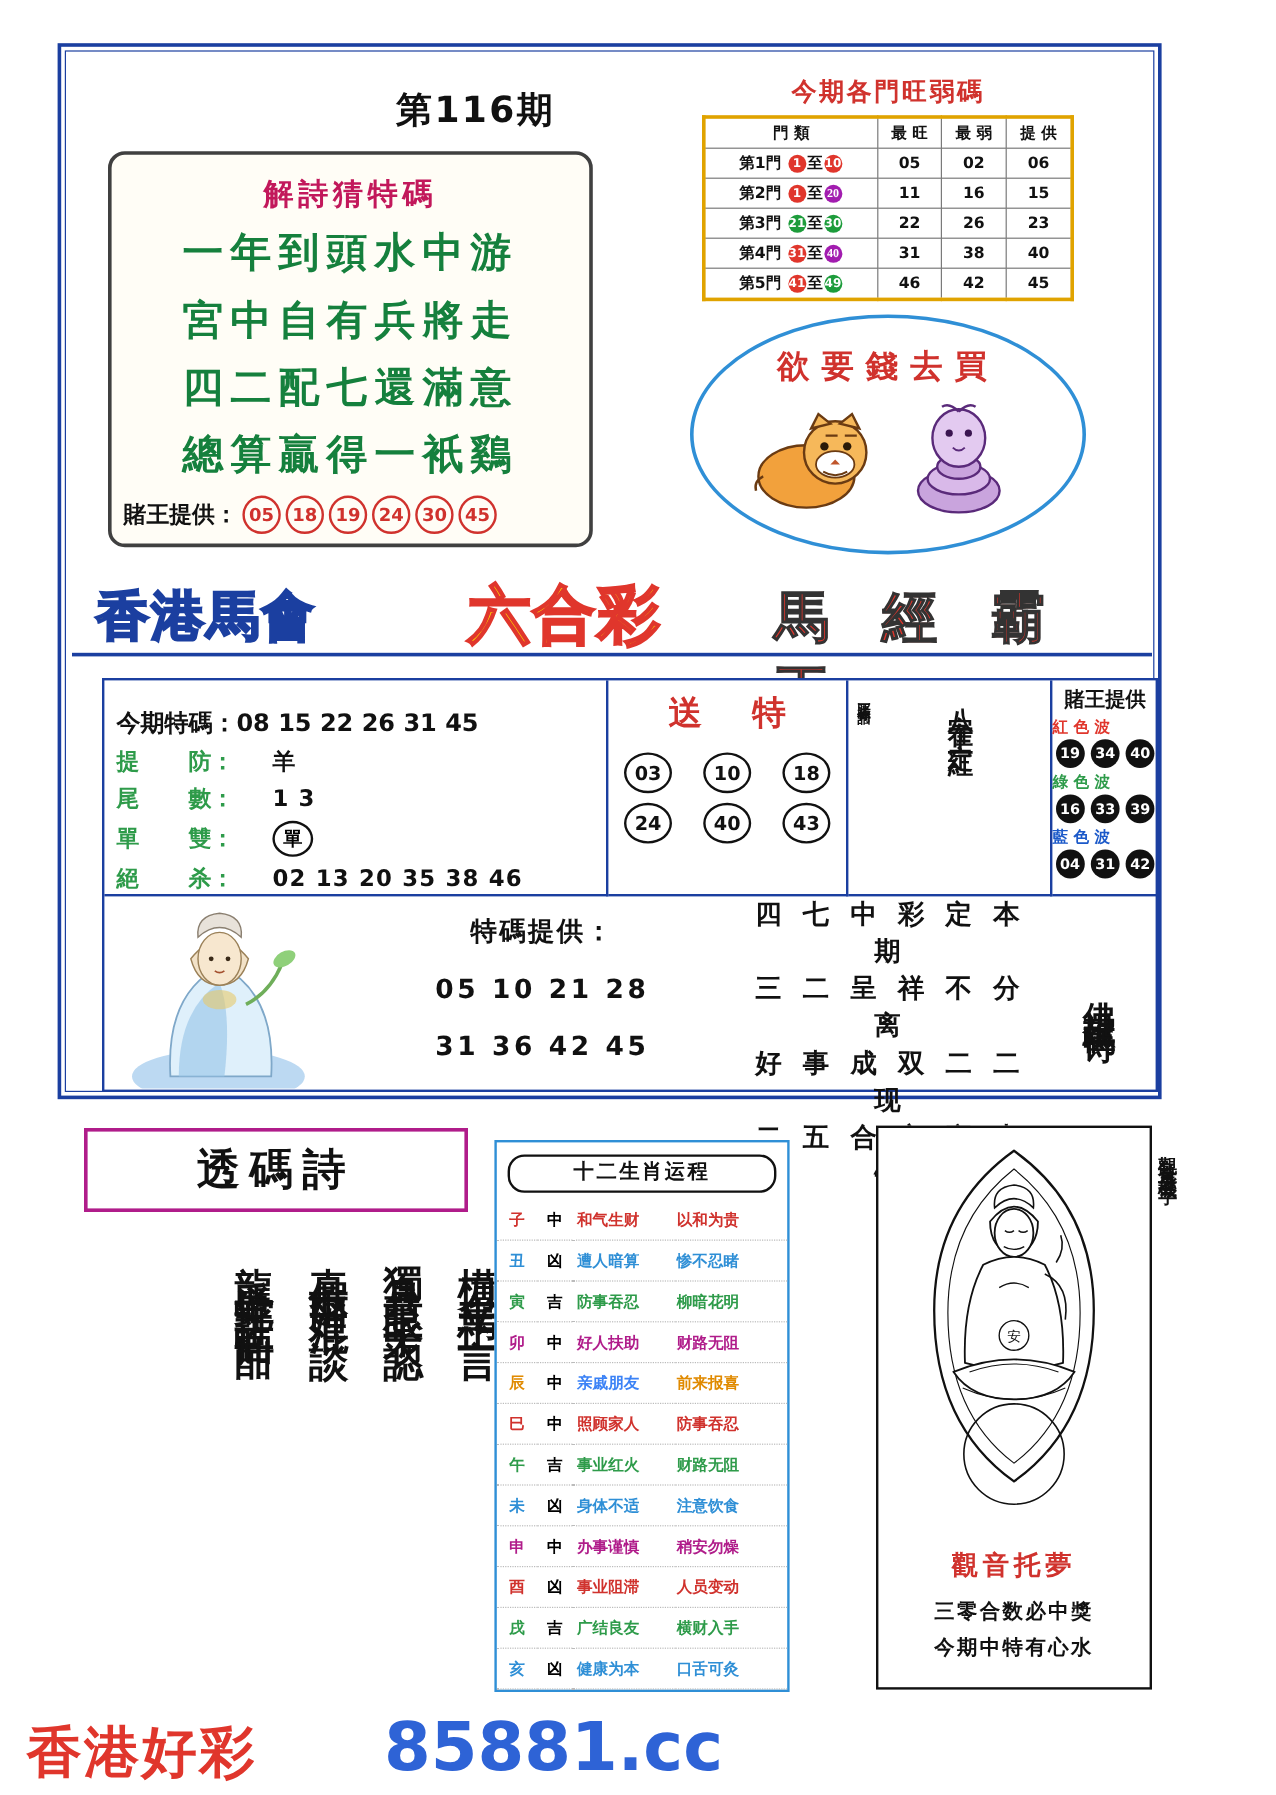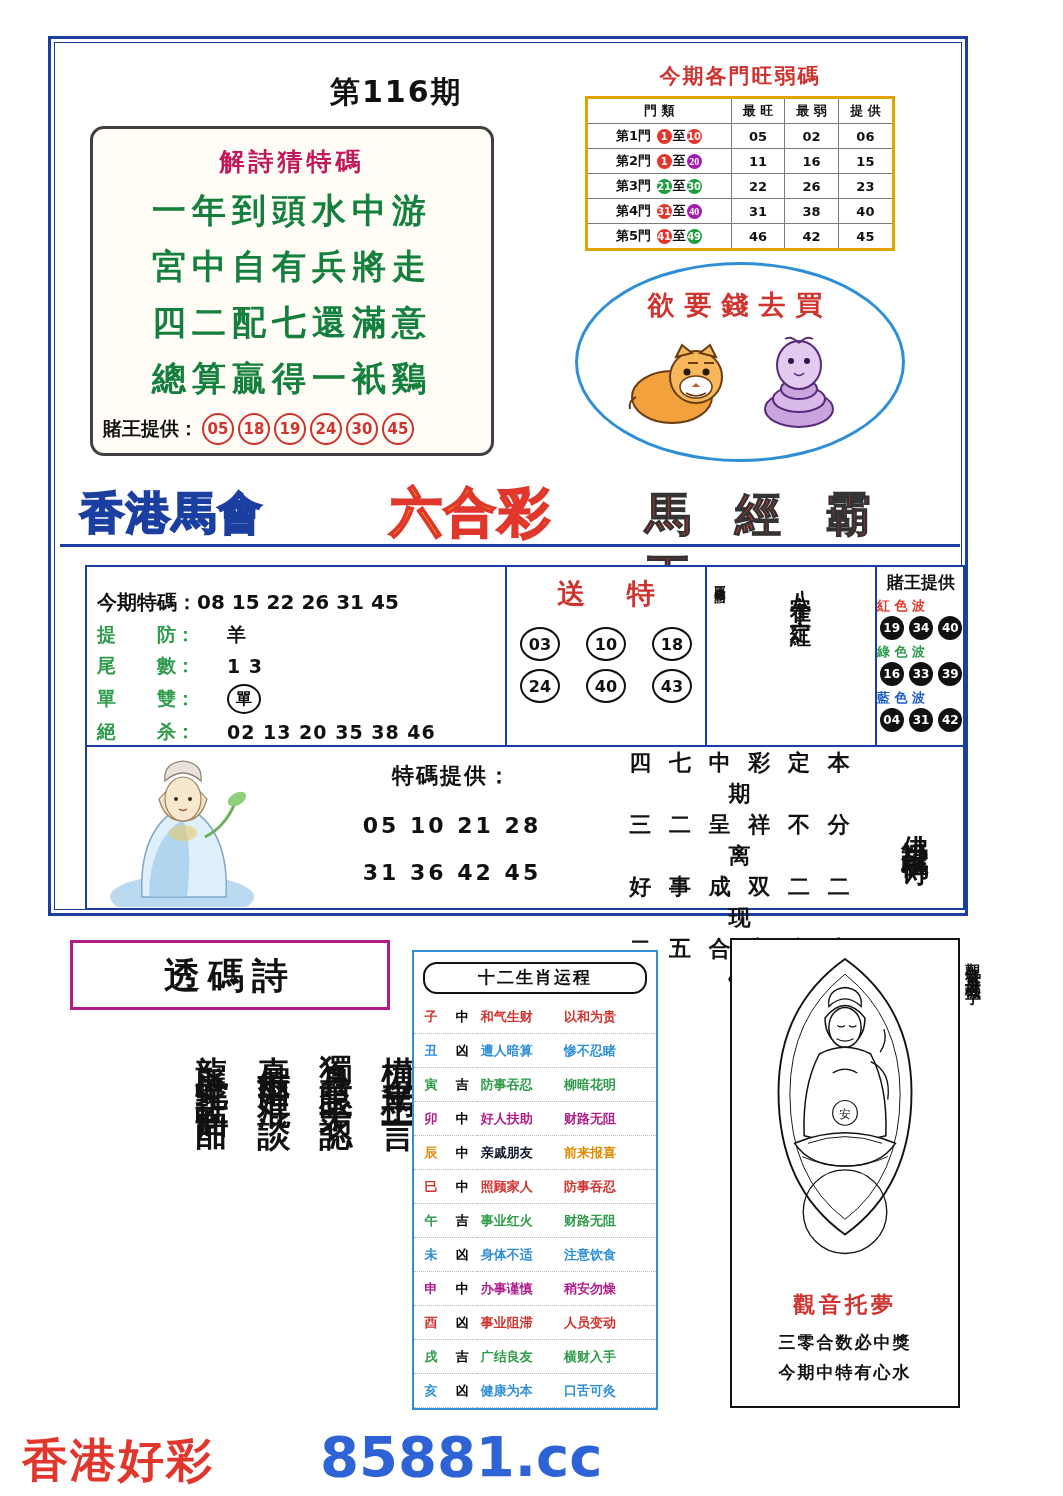--- a/index.html
+++ b/index.html
@@ -558,21 +558,21 @@
       </tr>
       <tr>
         <td class="zname" style="color:#b01c8a">卯</td>
         <td class="zluck">中</td>
         <td class="ztxt1" style="color:#b01c8a">好人扶助</td>
         <td class="ztxt2" style="color:#b01c8a">财路无阻</td>
       </tr>
       <tr>
         <td class="zname" style="color:#e08a00">辰</td>
         <td class="zluck">中</td>
-        <td class="ztxt1" style="color:#0f172a">亲戚朋友</td>
+        <td class="ztxt1" style="color:#3b82f6">亲戚朋友</td>
         <td class="ztxt2" style="color:#e08a00">前来报喜</td>
       </tr>
       <tr>
         <td class="zname" style="color:#d0322d">巳</td>
         <td class="zluck">中</td>
         <td class="ztxt1" style="color:#d0322d">照顾家人</td>
         <td class="ztxt2" style="color:#d0322d">防事吞忍</td>
       </tr>
       <tr>
         <td class="zname" style="color:#2e9b4a">午</td>

